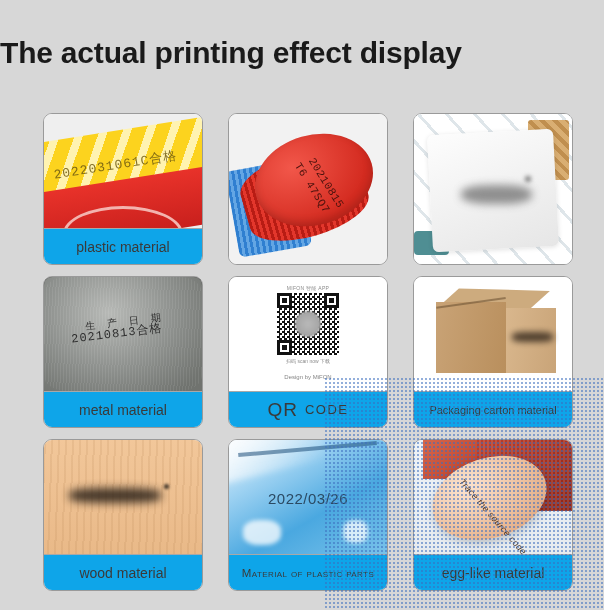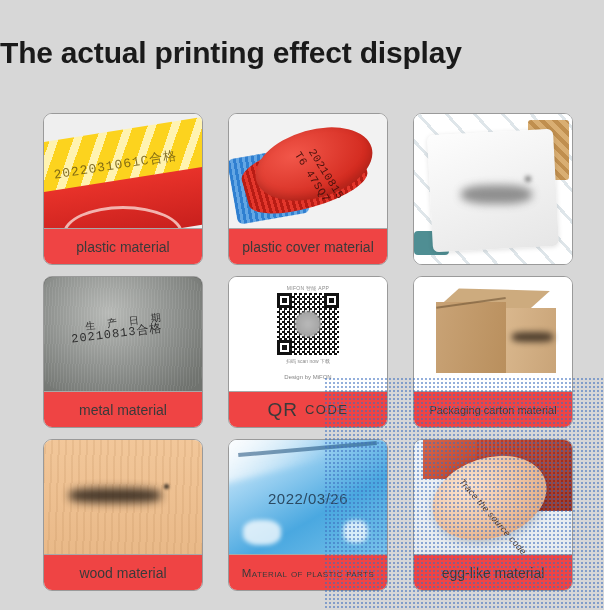--- a/index.html
+++ b/index.html
@@ -58,21 +58,21 @@
   }
   .thumb {
     flex:1;
     position:relative;
     overflow:hidden;
     background:#fff;
   }
   .caption {
     height:36px;
     flex:0 0 36px;
-    background:#ef4444;
+    background:#0ea5e9;
     border-top:1px solid #a8a8a8;
     display:flex;
     align-items:center;
     justify-content:center;
     color:#3a3a3a;
     font-size:14px;
     white-space:nowrap;
   }
   .caption.small { font-size:11px; }
   .caption.qr { font-size:19px; letter-spacing:1px; }
@@ -334,21 +334,20 @@
   </div>
 
   <div class="card">
     <div class="thumb art-cap">
       <div class="blue"></div>
       <div class="side"></div>
       <div class="top"></div>
       <div class="l1">20210815</div>
       <div class="l2">T6  47SQ7</div>
     </div>
-    <div class="caption">plastic cover material</div>
   </div>
 
   <div class="card">
     <div class="thumb art-fabric">
       <div class="bg"></div>
       <div class="teal"></div>
       <div class="basket"></div>
       <div class="bag"></div>
       <div class="mark"></div>
       <div class="dot"></div>

